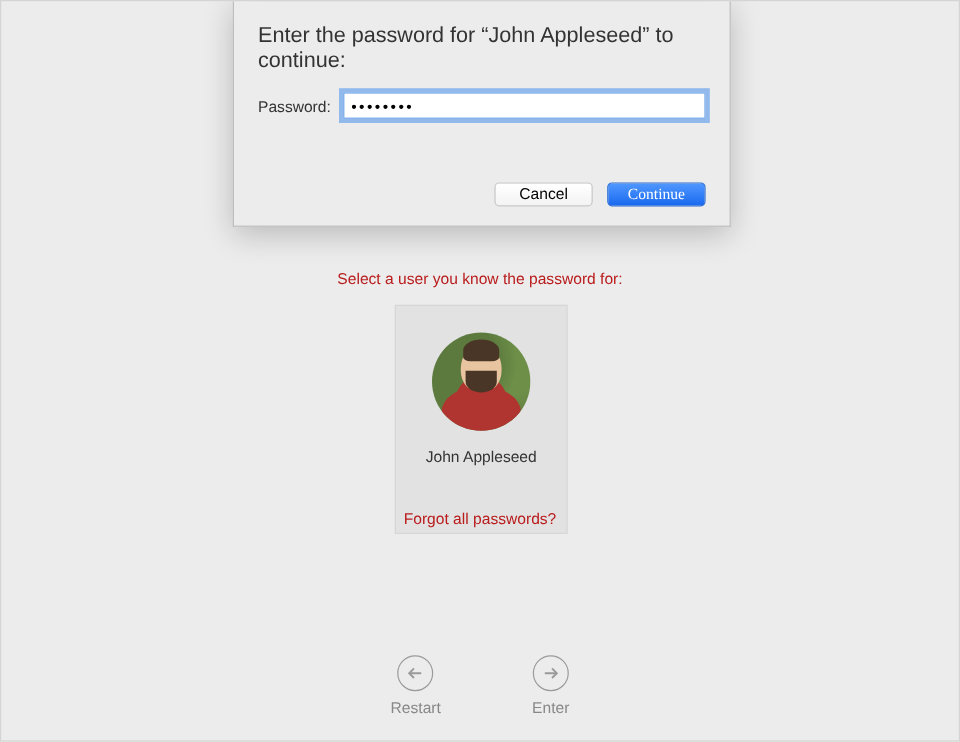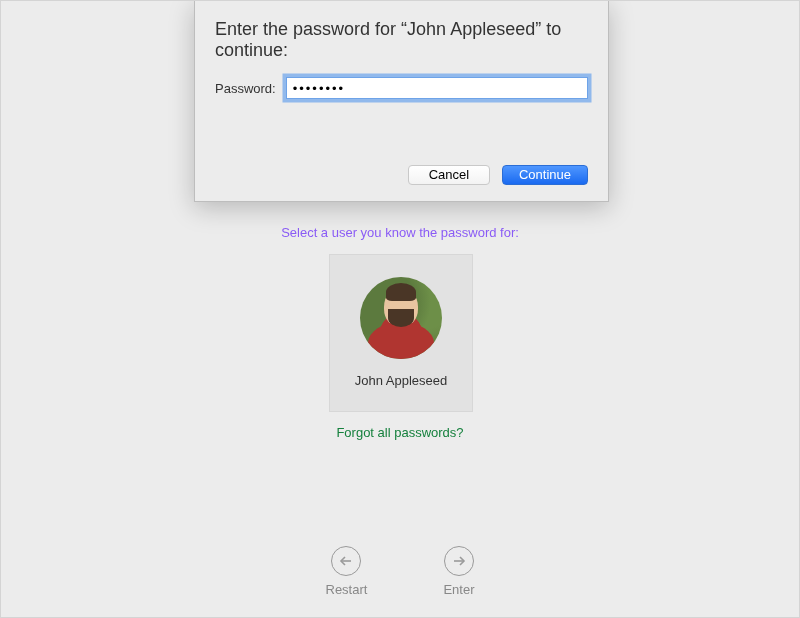--- a/index.html
+++ b/index.html
@@ -33,21 +33,21 @@
     }
     .sheet-prompt {
       font-size: 18px;
       color: #333;
       margin-bottom: 16px;
     }
     .sheet-row {
       display: flex;
       align-items: center;
       gap: 10px;
-      margin-bottom: 31px;
+      margin-bottom: 18px;
     }
     .sheet-label {
       font-size: 13px;
       white-space: nowrap;
     }
     .sheet-input {
       flex: 1;
       height: 22px;
       border: 1px solid #bfbfbf;
       background: #fff;
@@ -75,39 +75,40 @@
       font-family: inherit;
       min-width: 82px;
       line-height: 18px;
       margin-top: 35px;
     }
     .btn-primary {
       background: linear-gradient(#4f97ff, #1a6af0);
       border: 1px solid #2a6dd6;
       color: #fff;
       min-width: 82px;
+      font-family: Liberation Serif, serif;
     }
 
     
     .main-prompt {
       position: absolute;
       top: 224px;
       left: 0;
       right: 0;
       text-align: center;
       font-size: 13px;
-      color: #8b5cf6;
+      color: #b91c1c;
     }
 
     .user-card {
       position: absolute;
       top: 253px;
       left: 328px;
       width: 144px;
-      height: 158px;
+      height: 191px;
       background: #e2e2e2;
       border: 1px solid #d7d7d7;
       text-align: center;
       padding-top: 22px;
     }
     .avatar {
       width: 82px;
       height: 82px;
       border-radius: 50%;
       margin: 0 auto;
@@ -160,21 +161,21 @@
       color: #333;
     }
 
     .forgot-link {
       position: absolute;
       top: 424px;
       left: 0;
       right: 0;
       text-align: center;
       font-size: 13px;
-      color: #15803d;
+      color: #b91c1c;
       cursor: pointer;
     }
 
     
     .nav-group {
       position: absolute;
       bottom: 20px;
       left: 0;
       right: 0;
       display: flex;

